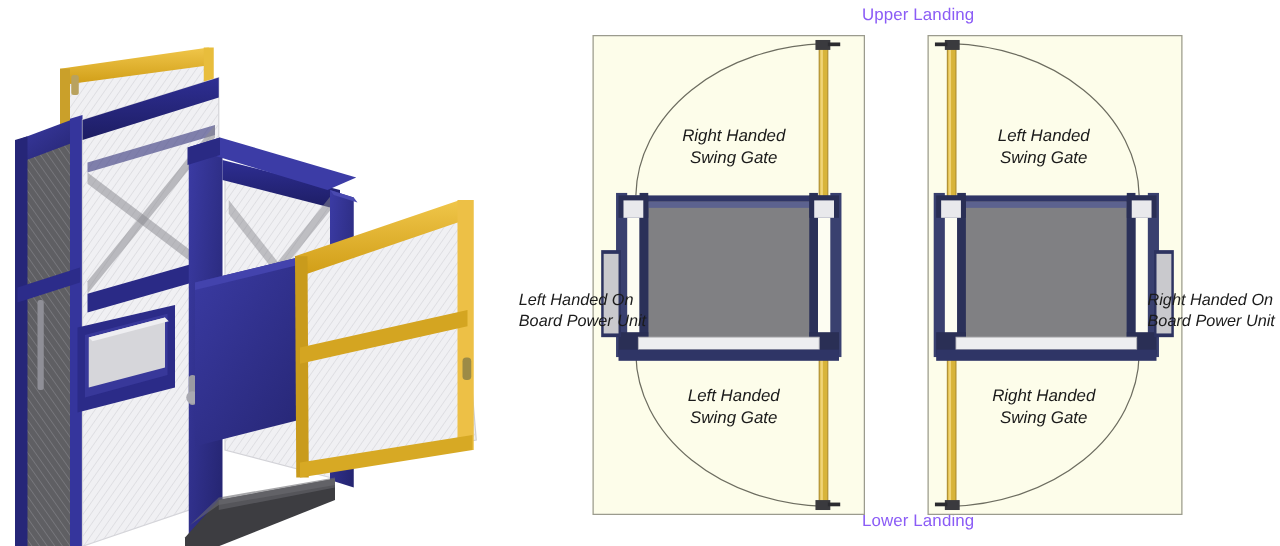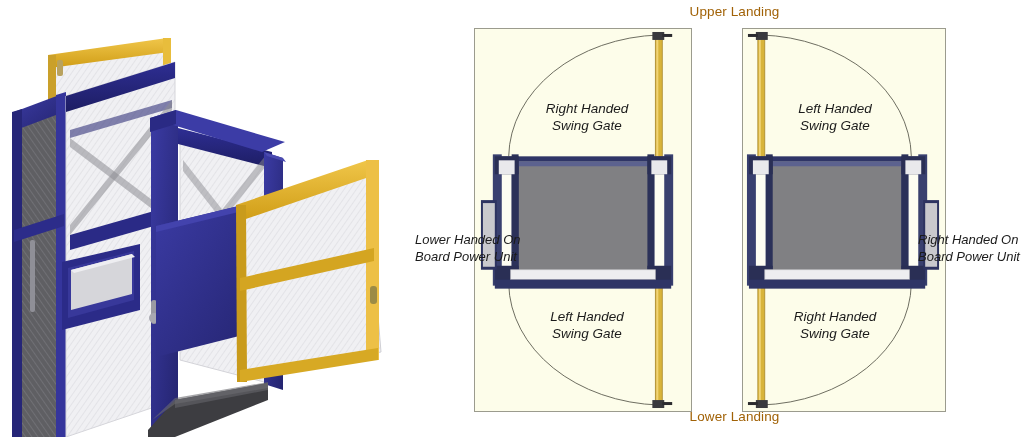--- a/index.html
+++ b/index.html
@@ -13,21 +13,21 @@
 
   
   .render{position:absolute;left:0;top:0;width:445px;height:437px;}
   .render svg{display:block;width:445px;height:437px;}
 
   
   .plans{position:absolute;left:445px;top:0;width:579px;height:437px;}
 
   .cap{
     position:absolute;left:0;width:579px;text-align:center;
-    font-size:13.5px;letter-spacing:.1px;color:#a16207;white-space:nowrap;
+    font-size:13.5px;letter-spacing:.1px;color:#8b5cf6;white-space:nowrap;
   }
   .cap-upper{top:4px;}
   .cap-lower{top:409px;}
 
   .panel{
     position:absolute;top:28px;height:384px;
     background:#fdfdea;
     border:1px solid #9b9b8e;
     box-sizing:border-box;
   }
@@ -255,21 +255,21 @@
             <rect x="182" y="172" width="16" height="70" fill="#2d3360"></rect>
             <rect x="184" y="175" width="12" height="64" fill="#c9c9cd"></rect>
           </g>
           <rect x="22" y="242" width="146" height="10" fill="#eeeef0" stroke="#b9b9bd" stroke-width=".7"></rect>
           <rect x="6" y="252" width="178" height="9" fill="#2f3566"></rect>
         </g>
       </svg>
     </div>
 
     <div class="t-lhpu">
-      <span class="txt-line">Lower Handed On</span>
+      <span class="txt-line">Left Handed On</span>
       <span class="txt-line">Board Power Unit</span>
     </div>
 
     <div class="t-rhpu">
       <span class="txt-line">Right Handed On</span>
       <span class="txt-line">Board Power Unit</span>
     </div>
 
     <div class="t-l-top">
       <span class="txt-line">Right Handed</span>

